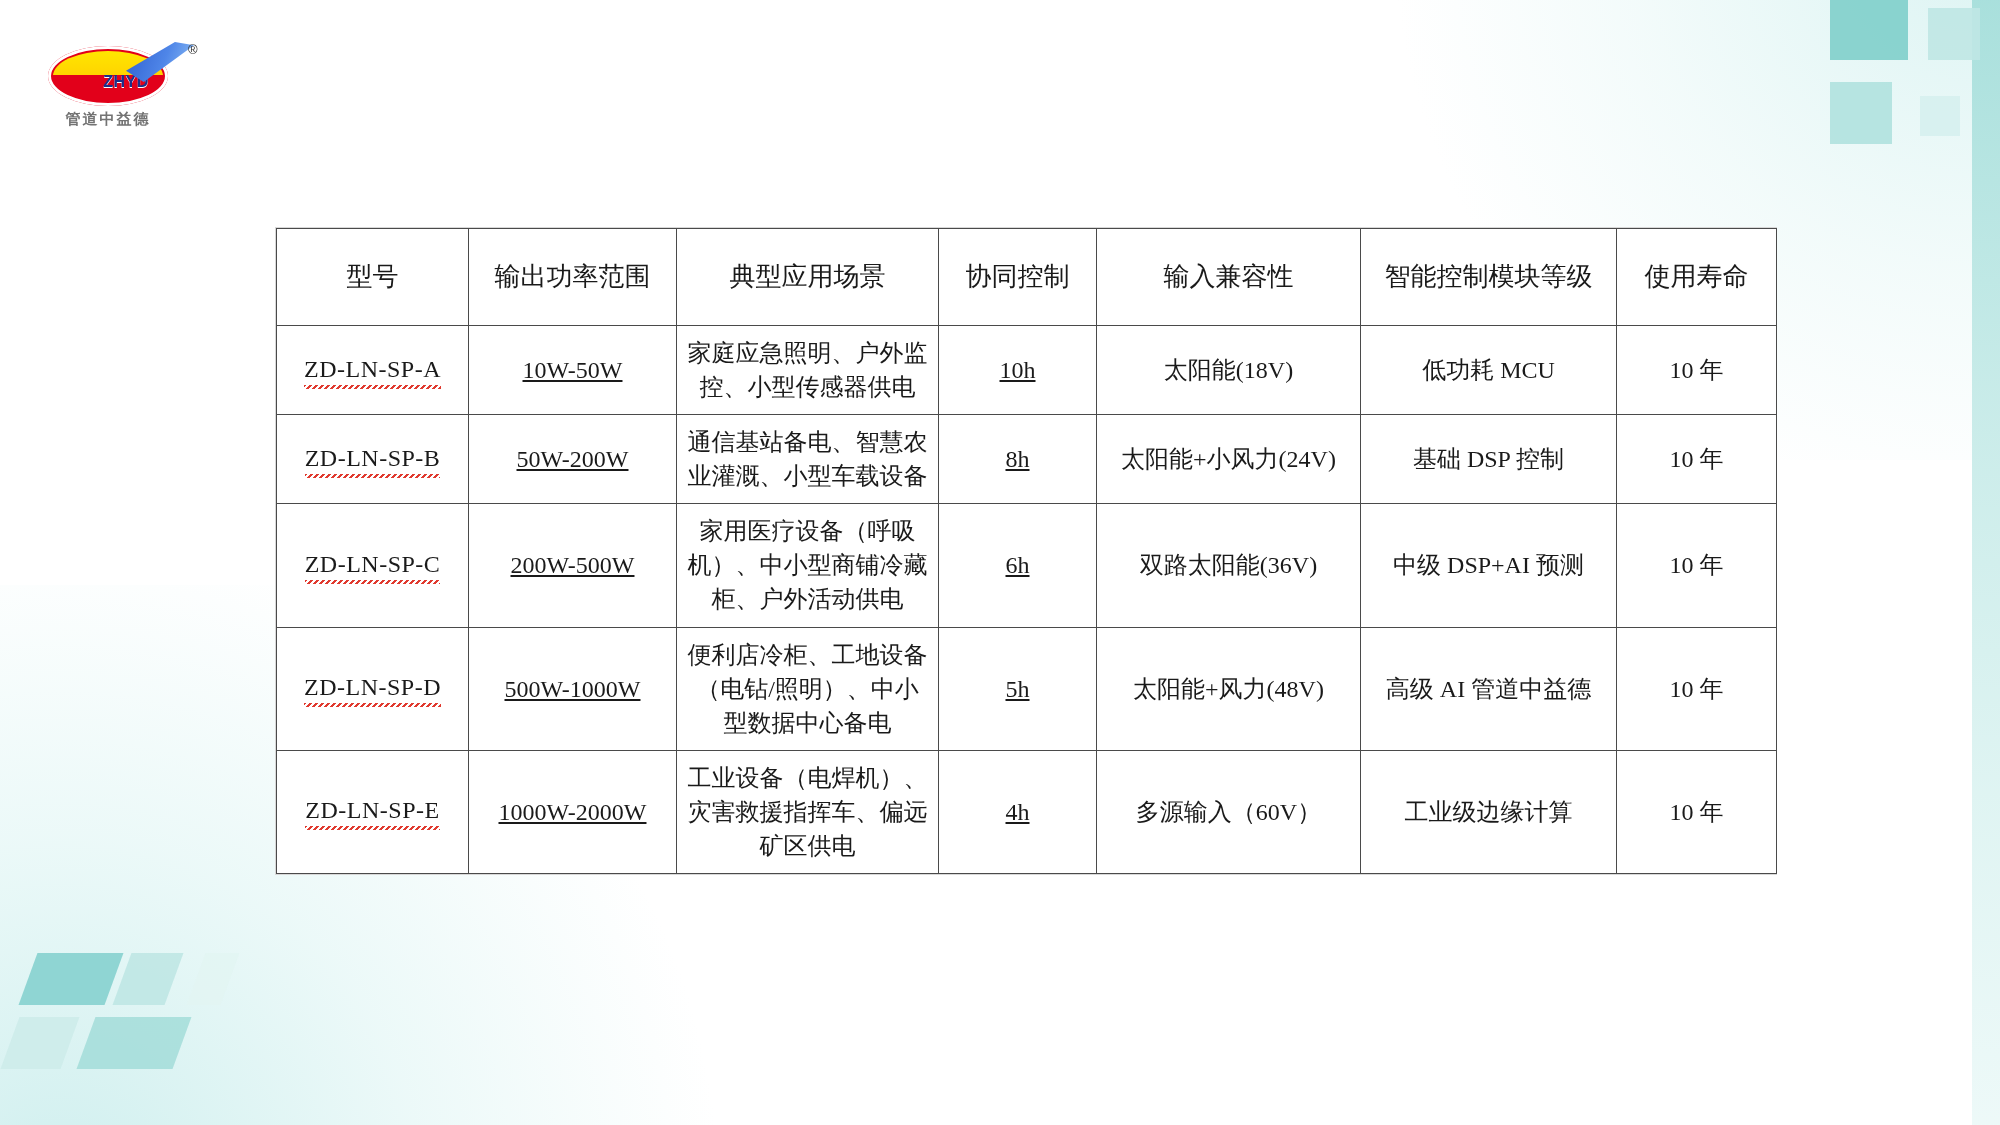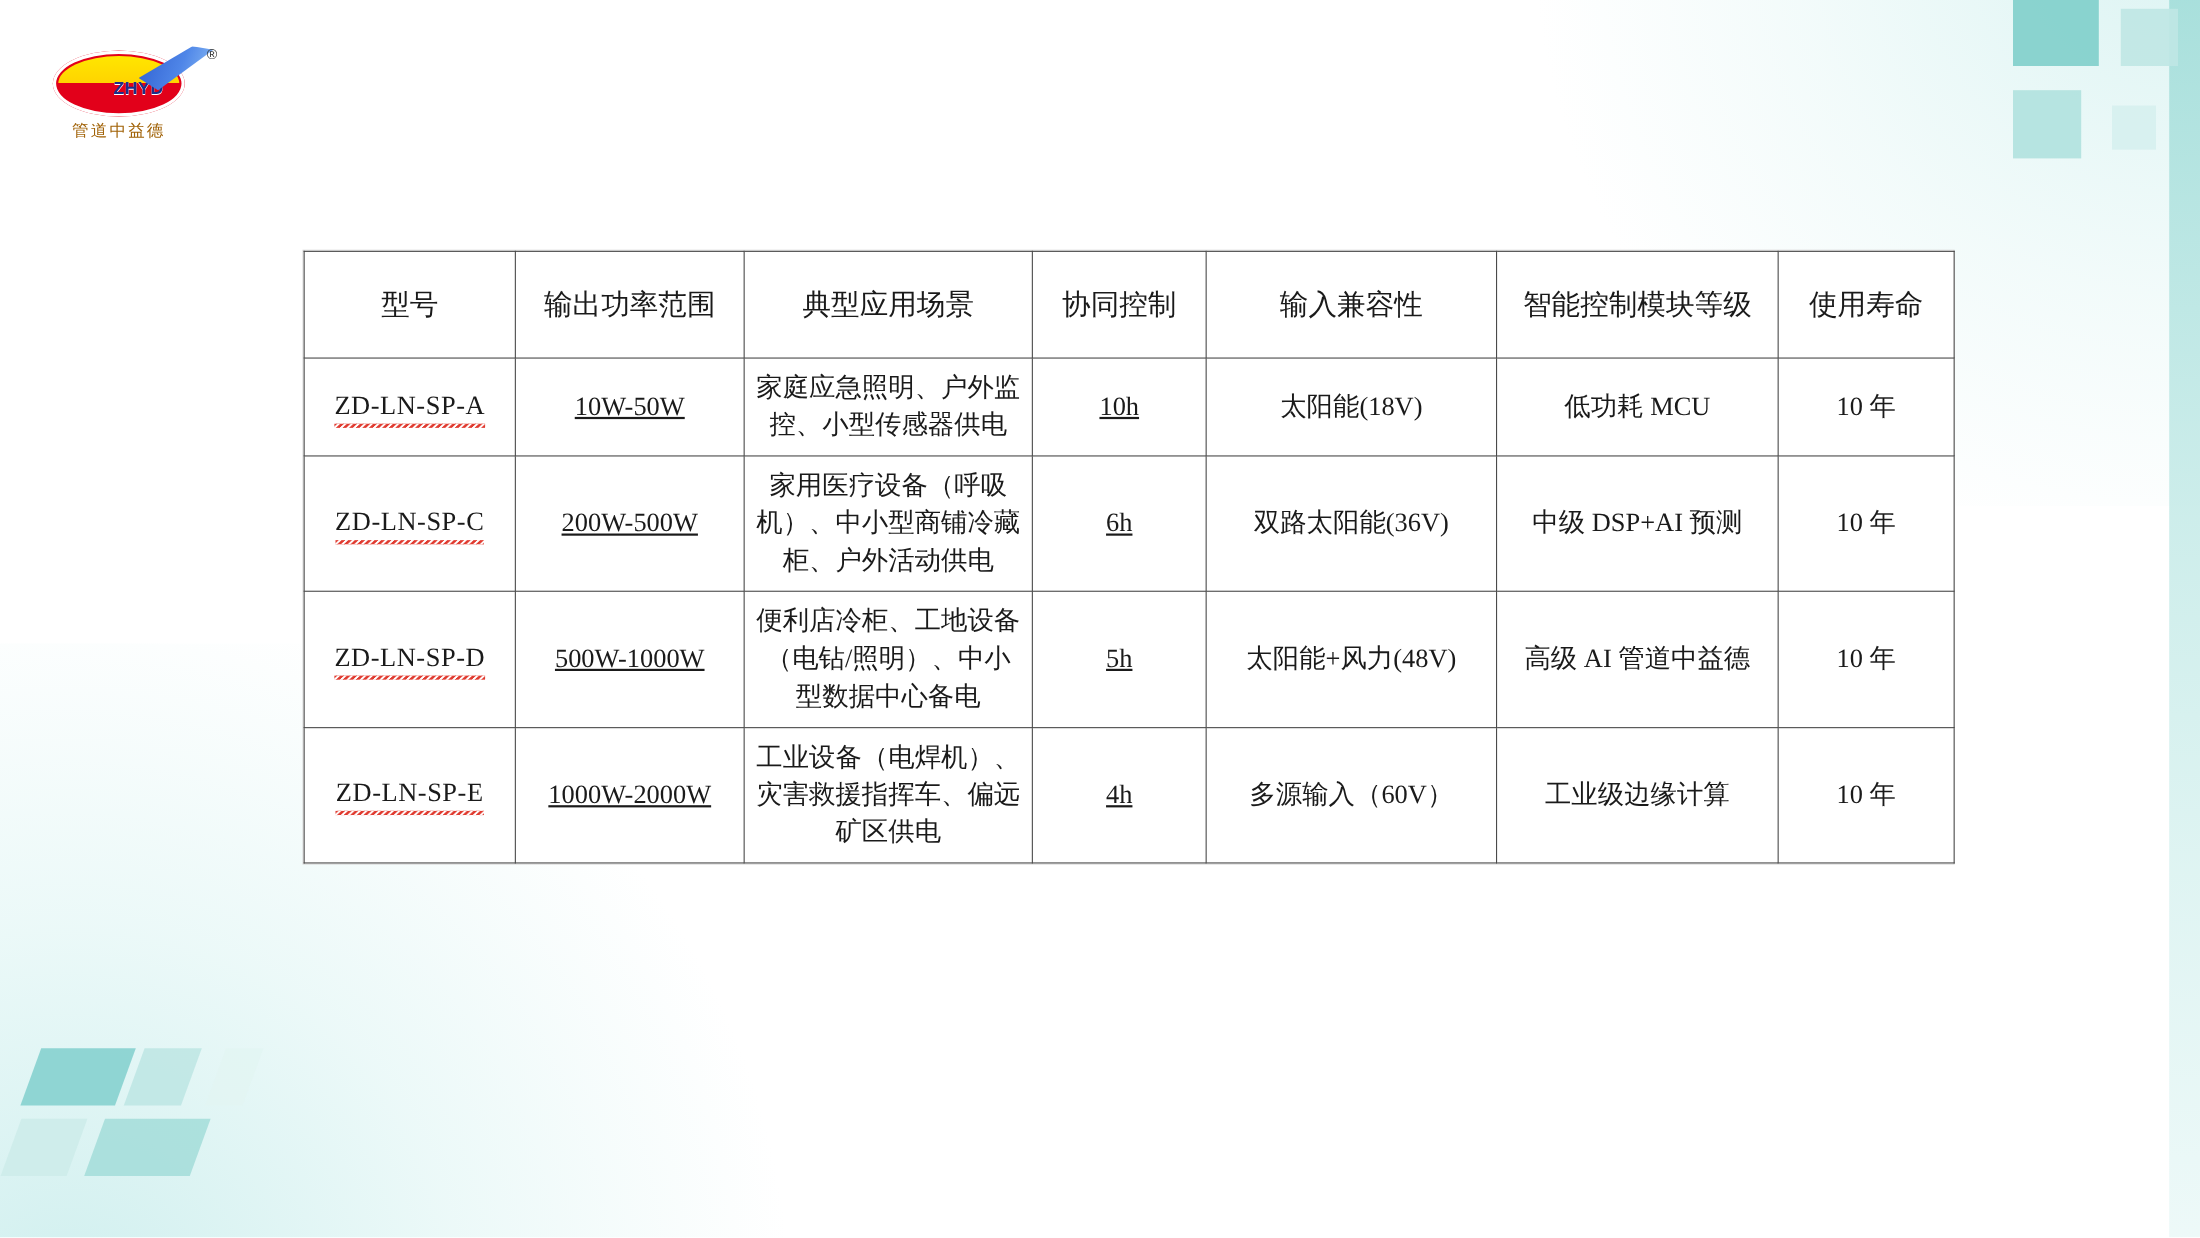--- a/index.html
+++ b/index.html
@@ -120,22 +120,22 @@
     color: #333;
     font-family: "Liberation Sans", sans-serif;
   }
   .logo-sub {
     position: absolute;
     left: 4px; top: 74px;
     width: 124px;
     text-align: center;
     font-size: 15px;
     letter-spacing: 2px;
-    color: #a16207;
-    font-weight: normal;
+    color: #737373;
+    font-weight: bold;
     font-family: "Liberation Sans", sans-serif;
   }
 
   
   #title {
     position: absolute;
     left: 238px;
     top: 98px;
     font-family: "Liberation Sans", sans-serif;
     font-size: 42px;
@@ -269,20 +269,29 @@
         <tr>
           <td class="model"><span class="sp">ZD-LN-SP-A</span></td>
           <td class="mono">10W-50W</td>
           <td class="scene">家庭应急照明、户外监控、小型传感器供电</td>
           <td class="mono">10h</td>
           <td>太阳能(18V)</td>
           <td>低功耗 MCU</td>
           <td>10 年</td>
         </tr>
         <tr>
+          <td class="model"><span class="sp">ZD-LN-SP-B</span></td>
+          <td class="mono">50W-200W</td>
+          <td class="scene">通信基站备电、智慧农业灌溉、小型车载设备</td>
+          <td class="mono">8h</td>
+          <td>太阳能+小风力(24V)</td>
+          <td>基础 DSP 控制</td>
+          <td>10 年</td>
+        </tr>
+        <tr>
           <td class="model"><span class="sp">ZD-LN-SP-C</span></td>
           <td class="mono">200W-500W</td>
           <td class="scene">家用医疗设备（呼吸机）、中小型商铺冷藏柜、户外活动供电</td>
           <td class="mono">6h</td>
           <td>双路太阳能(36V)</td>
           <td>中级 DSP+AI 预测</td>
           <td>10 年</td>
         </tr>
         <tr>
           <td class="model"><span class="sp">ZD-LN-SP-D</span></td>

